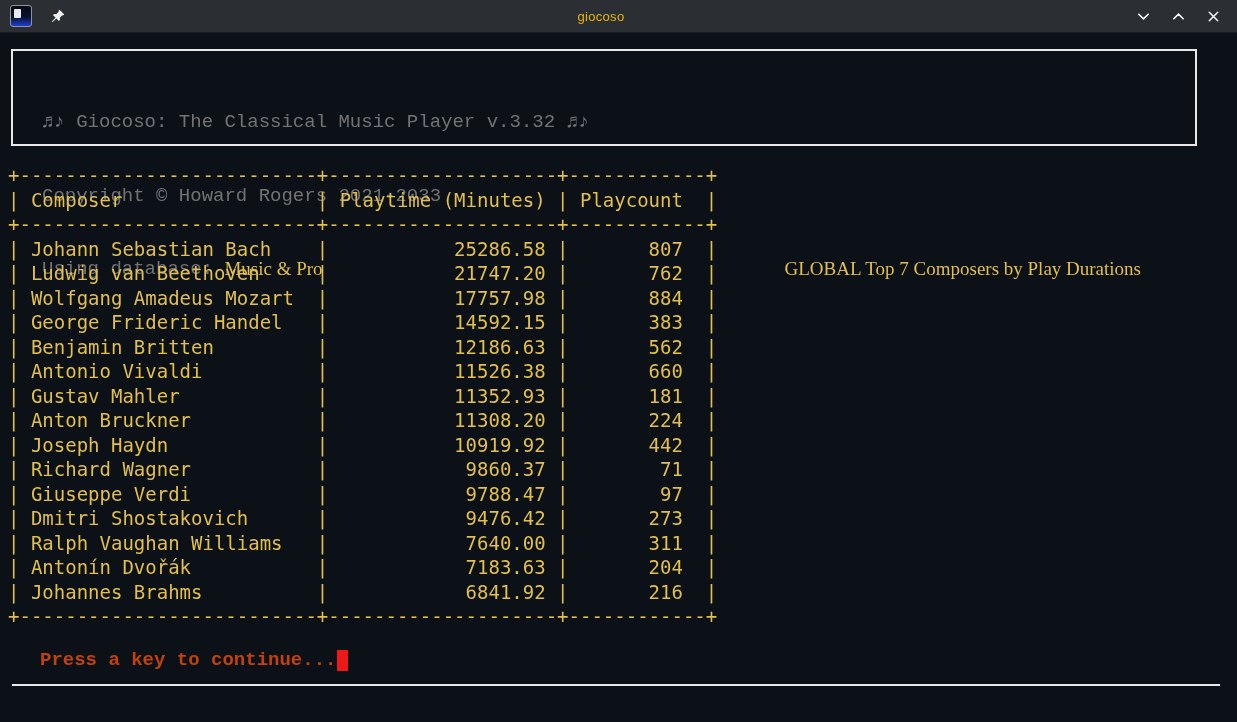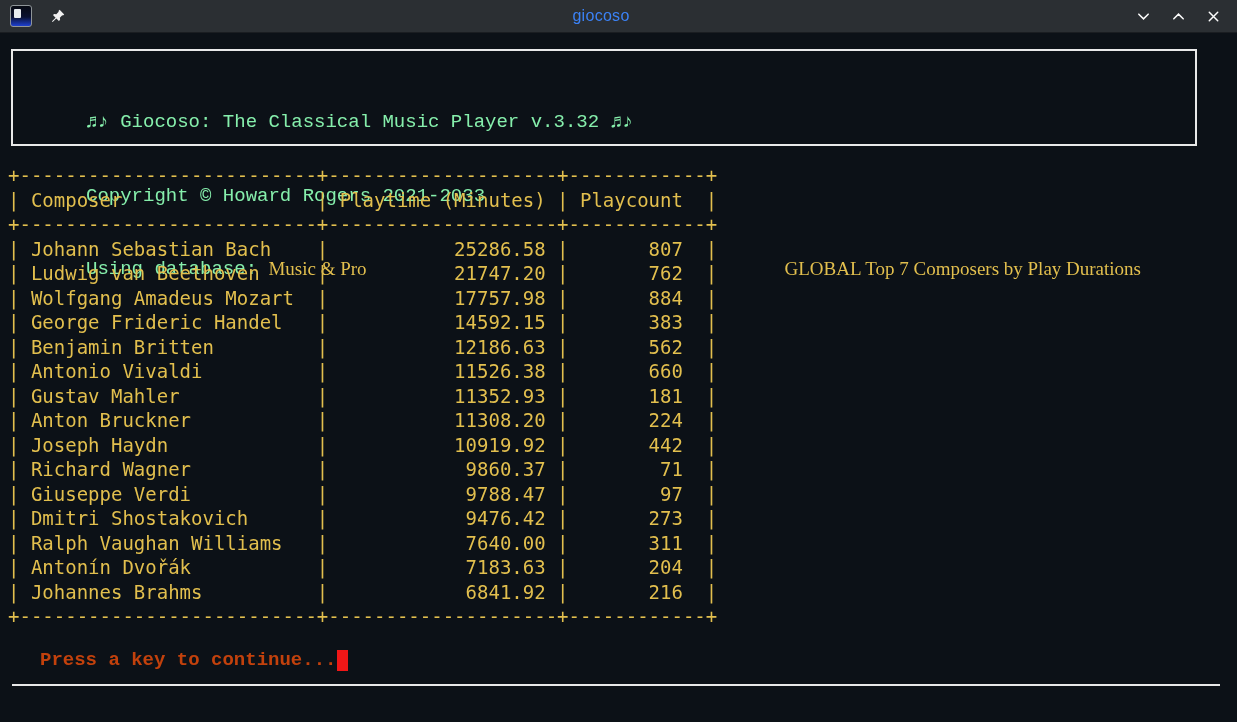--- a/index.html
+++ b/index.html
@@ -10,21 +10,21 @@
   }
   .window { width: 1237px; height: 722px; display: flex; flex-direction: column; }
 
   
   .titlebar {
     height: 33px; flex: 0 0 33px;
     background: #2b2f33;
     border-bottom: 1px solid #1a1d21;
     display: flex; align-items: center;
     font-family: "Liberation Sans", sans-serif;
-    color: #3b82f6; font-size: 16px;
+    color: #eab308; font-size: 13px;
     padding: 0 10px;
   }
   .app-icon {
     width: 22px; height: 22px; margin-left: 0;
     border: 1px solid #8f9598; border-radius: 3px;
     background: linear-gradient(180deg, #070a12 0%, #0a1130 55%, #1d3fd0 100%);
     position: relative;
   }
   .app-icon::after {
     content: ""; position: absolute; left: 3px; top: 3px;
@@ -43,21 +43,21 @@
     color: #ededed;
     font-size: 19px; line-height: 24.5px;
   }
   .header-box {
     margin-top: 16px; margin-left: 3px;
     width: 1186px; height: 97px;
     border: 2px solid #e9e9e9;
     padding: 10px 0 0 29px;
     white-space: pre;
   }
-  .cyan { color: #86efac; margin-left: 44px; }
+  .cyan { color: #737373; }
   .yellow { color: #e2bf4e; font-family: Liberation Serif, serif; }
   .dbline { display: flex; align-items: flex-end; }
   .report-title { margin-left: auto; padding-right: 54px; }
 
   .ascii-table {
     margin-top: 17px;
     color: #e2bf4e;
     font-size: 19px; line-height: 24.5px;
     white-space: pre;
   }

